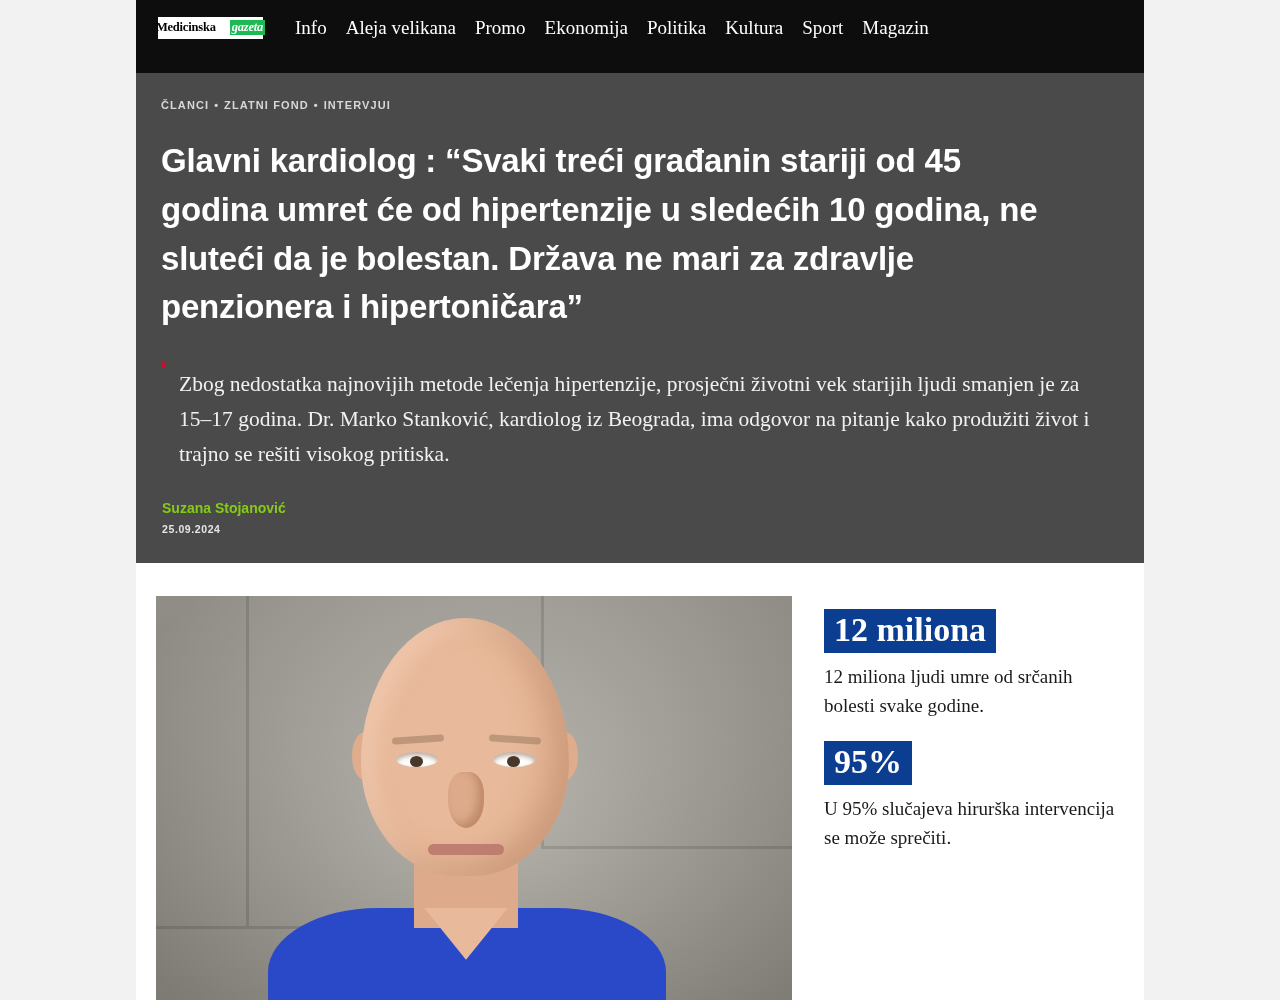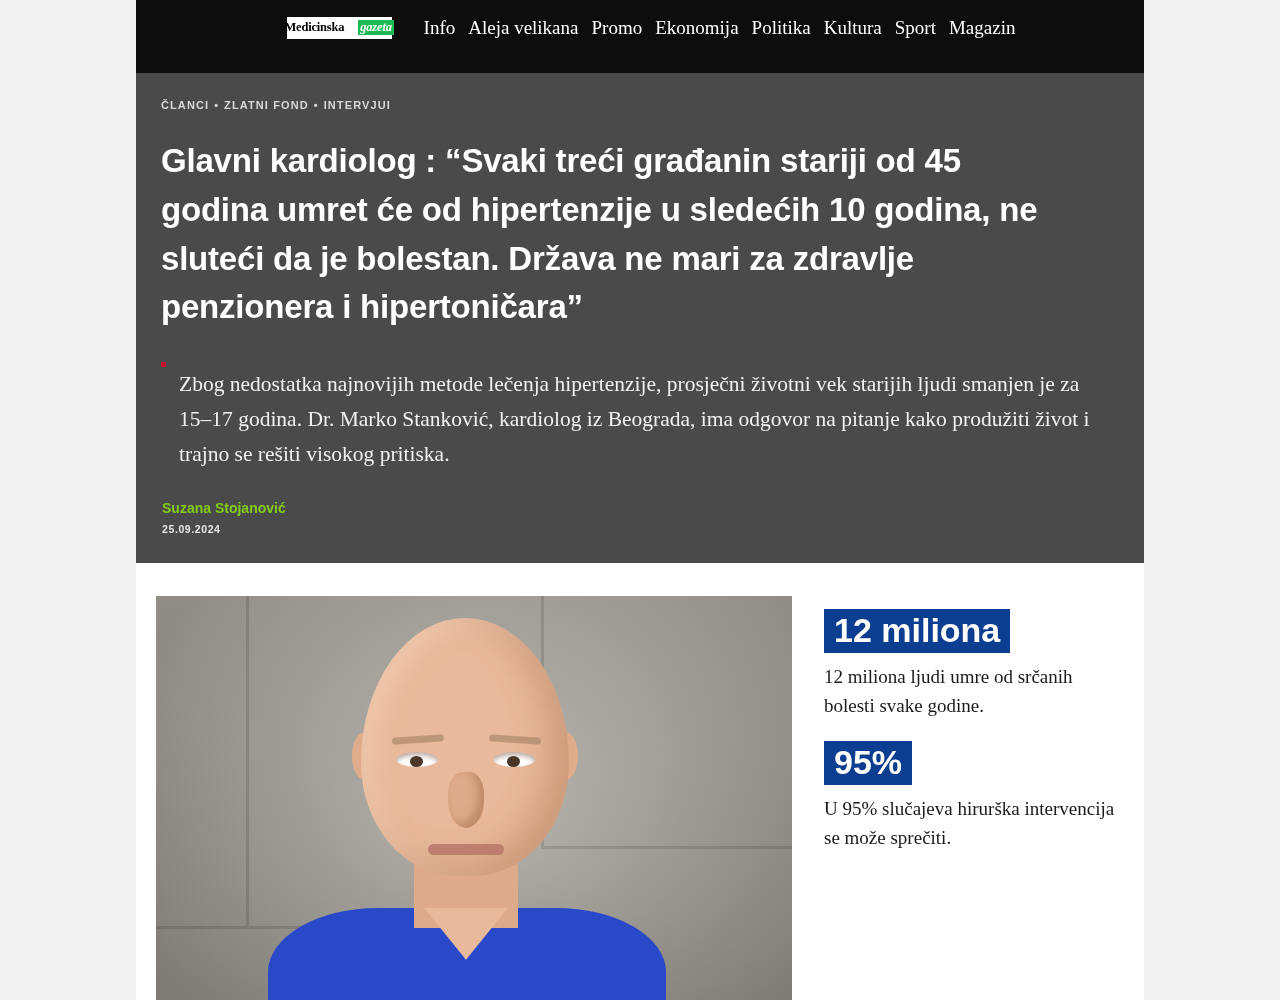--- a/index.html
+++ b/index.html
@@ -25,21 +25,20 @@
     background: #ffffff;
   }
 
   
   .nav {
     background: #0d0d0d;
     height: 73px;
     display: flex;
     align-items: center;
     padding: 0 0 18px 20px;
-    justify-content: center;
   }
   .logo {
     width: 105px;
     height: 22px;
     background: #ffffff;
     display: flex;
     align-items: center;
     justify-content: center;
     margin-right: 32px;
     margin-left: 2px;
@@ -47,21 +46,21 @@
     font-weight: bold;
     font-size: 12.5px;
     letter-spacing: -0.2px;
     white-space: nowrap;
   }
   .logo .l1 { color: #000; }
   .logo .l2 { color: #ffffff; background: #1db954; padding: 0 2px; margin-left: 14px; font-style: italic; }
   .nav-items {
     display: flex;
     align-items: center;
-    gap: 13px;
+    gap: 19px;
   }
   .nav-item {
     color: #ffffff;
     font-family: "Liberation Serif", serif;
     font-size: 19px;
     line-height: 1;
     cursor: pointer;
     white-space: nowrap;
   }
 
@@ -213,21 +212,21 @@
 
   .stats {
     flex: 1 1 auto;
     padding-top: 13px;
   }
   .stat { margin-bottom: 20px; }
   .stat-num {
     display: inline-block;
     background: #0b3d91;
     color: #ffffff;
-    font-family: Liberation Sans, sans-serif;
+    font-family: Liberation Serif, serif;
     font-weight: bold;
     font-size: 34px;
     line-height: 1.12;
     padding: 2px 10px 4px 10px;
     margin-bottom: 9px;
   }
   .stat-text {
     color: #1a1a1a;
     font-family: "Liberation Serif", serif;
     font-size: 19px;

